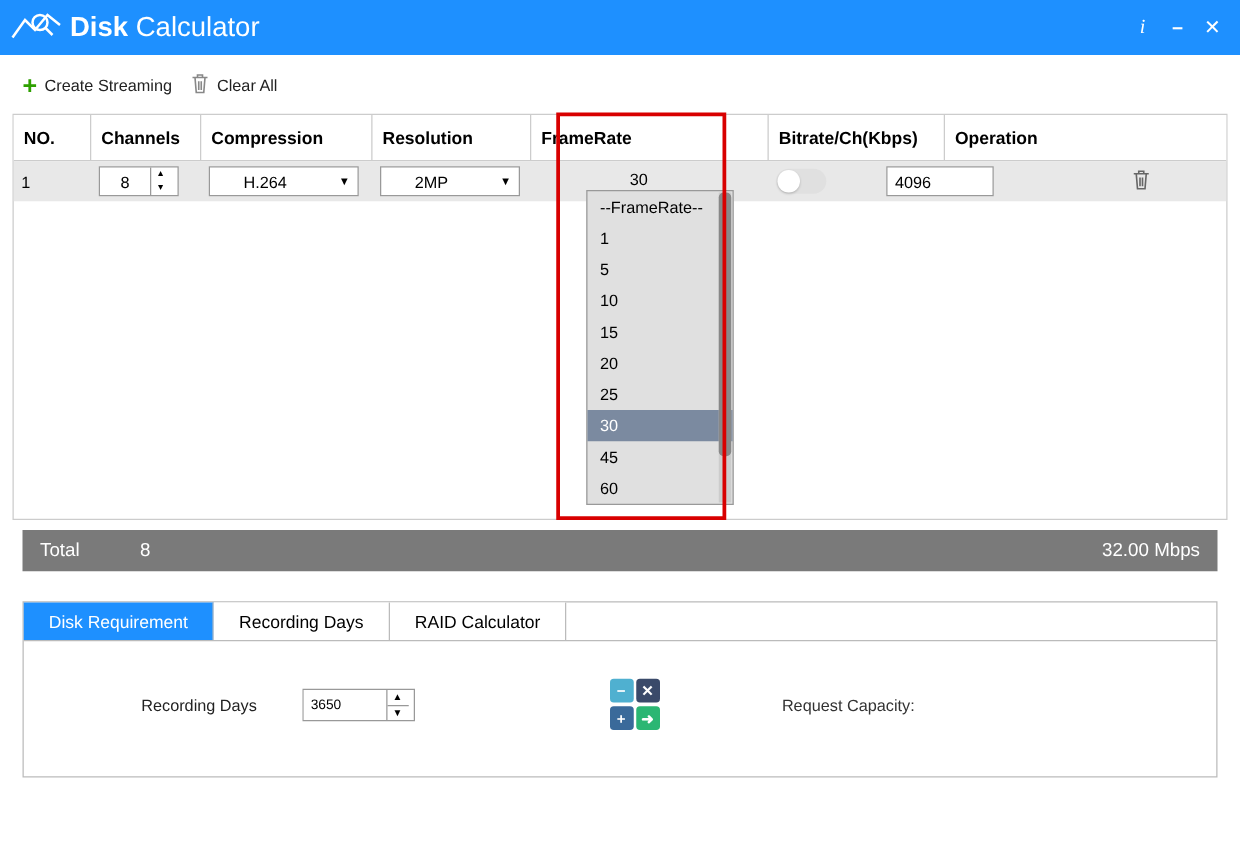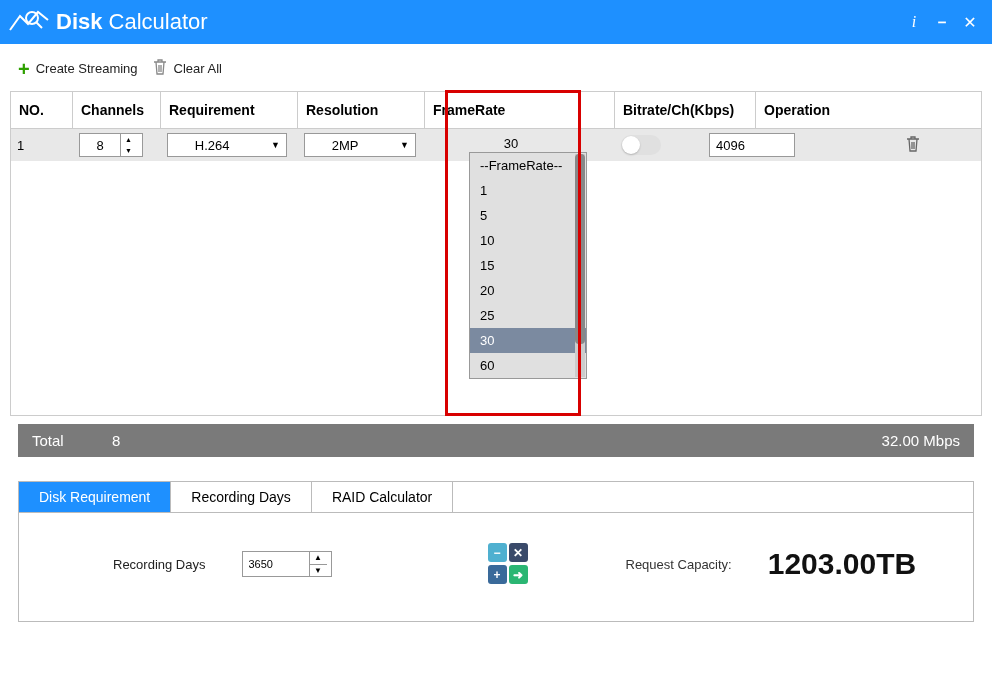--- a/index.html
+++ b/index.html
@@ -107,21 +107,21 @@
         </svg>
     </span>
     <span>Clear All</span>
   </div>
 </div>
 
 <div class="grid-area">
   <div class="grid-head">
     <div class="col-no">NO.</div>
     <div class="col-ch">Channels</div>
-    <div class="col-comp">Requirement</div>
+    <div class="col-comp">Compression</div>
     <div class="col-res">Resolution</div>
     <div class="col-fr">FrameRate</div>
     <div class="col-bit">Bitrate/Ch(Kbps)</div>
     <div class="col-op">Operation</div>
   </div>
   <div class="grid-row">
     <div class="col-no">1</div>
     <div class="col-ch">
       <div class="spinbox">
         <input value="8" style="">
@@ -162,20 +162,21 @@
   <div class="fr-display">30</div>
   <div class="fr-dropdown">
     <div class="item">--FrameRate--</div>
     <div class="item">1</div>
     <div class="item">5</div>
     <div class="item">10</div>
     <div class="item">15</div>
     <div class="item">20</div>
     <div class="item">25</div>
     <div class="item sel">30</div>
+    <div class="item">45</div>
     <div class="item">60</div>
     <div class="scrollbar">
         <div class="thumb"></div>
       </div>
   </div>
   <div class="highlight-box"></div>
 </div>
 
 <div class="total-bar">
   <div class="t-label">Total</div>
@@ -198,15 +199,14 @@
           <span>▼</span>
         </div>
     </div>
     <div class="calc-icon">
       <div class="b1">−</div>
       <div class="b2">✕</div>
       <div class="b3">+</div>
       <div class="b4">➜</div>
     </div>
     <div class="req-label">Request Capacity:</div>
-    <div class="req-val">1203.00TB</div>
   </div>
 </div>
 
 </body></html>

